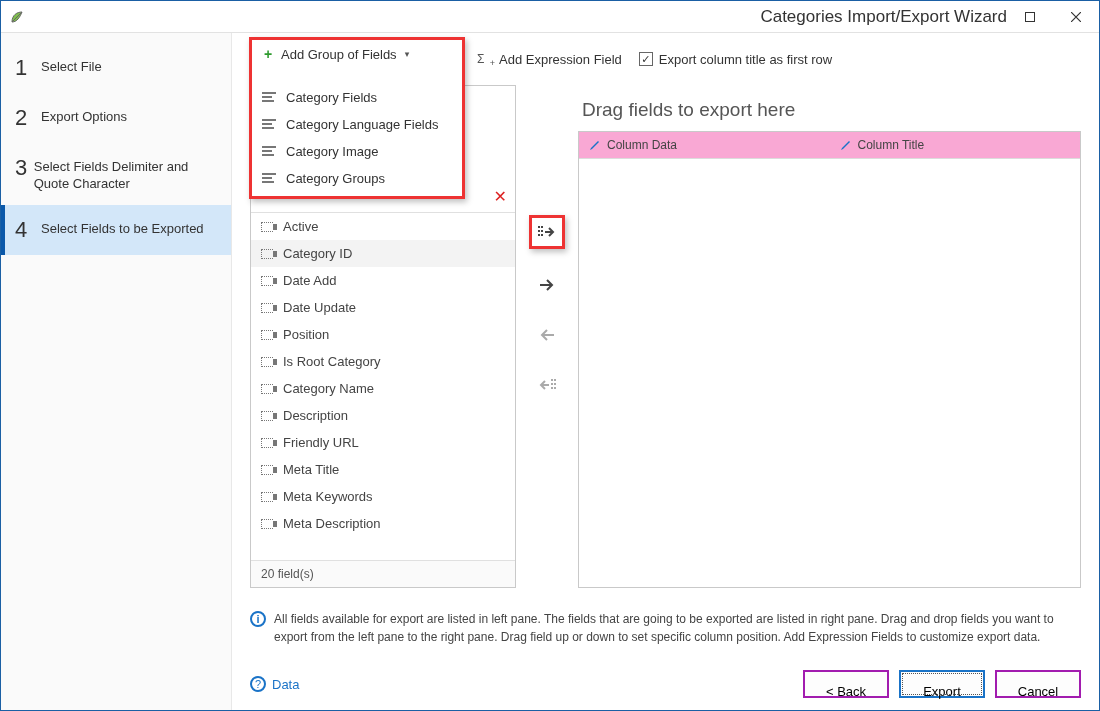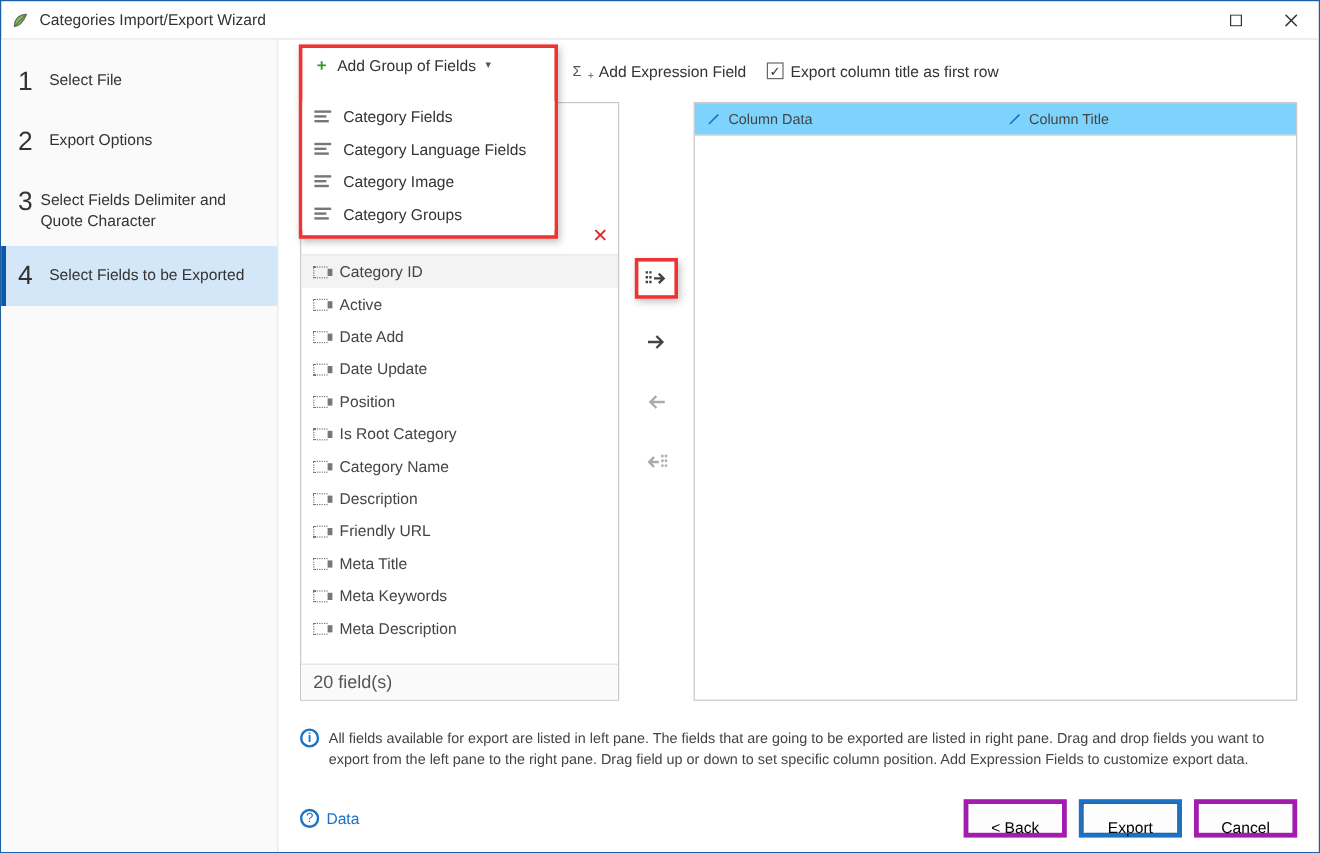--- a/index.html
+++ b/index.html
@@ -1,20 +1,20 @@
 <!DOCTYPE html>
 <html><head>
 <meta charset="utf-8">
 <style>
   * { box-sizing: border-box; }
   html, body { margin: 0; padding: 0; font-family: "Segoe UI", Arial, sans-serif; font-size: 13px; color: #333; background: #fff; }
   .window { width: 1100px; height: 711px; border: 1px solid #1a5fa4; display: flex; flex-direction: column; }
   .titlebar { height: 32px; display: flex; align-items: center; padding: 0 0 0 8px; border-bottom: 1px solid #e2e2e2; }
   .titlebar .icon { width: 16px; height: 16px; margin-right: 8px; }
-  .titlebar .title { flex: 1; font-size: 13px; }
+  .titlebar .title { flex: 1; font-size: 17px; text-align: right; }
   .titlebar .winbtn { width: 46px; height: 32px; display: flex; align-items: center; justify-content: center; }
   .body { flex: 1; display: flex; min-height: 0; }
   .sidebar { width: 231px; background: #fafafa; border-right: 1px solid #e8e8e8; padding-top: 10px; }
   .step { display: flex; align-items: flex-start; padding: 12px 14px; cursor: default; }
   .step.active { background: #d3e7f9; border-left: 4px solid #0b58a9; padding-left: 10px; }
   .step .num { font-size: 22px; font-weight: 300; width: 26px; color: #333; }
   .step .label { font-size: 13px; padding-top: 4px; line-height: 1.3; }
   .main { flex: 1; display: flex; flex-direction: column; padding: 8px 18px 12px 18px; position: relative; min-height: 0; }
   .toolbar { display: flex; align-items: center; height: 36px; gap: 4px; position: relative; }
   .tbutton { display: flex; align-items: center; gap: 6px; padding: 4px 8px; border: 1px solid transparent; cursor: pointer; }
@@ -32,41 +32,41 @@
   .menu-ico span { display: block; height: 2px; background: #777; }
   .menu-ico span:first-child { width: 100%; }
   .menu-ico span:nth-child(2) { width: 70%; }
   .menu-ico span:nth-child(3) { width: 85%; }
 
   .workarea { flex: 1; display: flex; gap: 10px; min-height: 0; margin-top: 8px; }
   .leftpane { width: 266px; display: flex; flex-direction: column; border: 1px solid #c9c9c9; }
   .rightpane { flex: 1; display: flex; flex-direction: column; }
   .drop-title { font-size: 19px; color: #555; margin: 14px 0 10px 4px; font-weight: 400; }
   .table { flex: 1; border: 1px solid #c9c9c9; display: flex; flex-direction: column; }
-  .thead { display: flex; background: #7dd3fc; border-bottom: 1px solid #dcdcdc; align-items: flex-end; }
+  .thead { display: flex; background: #f9a8d4; border-bottom: 1px solid #dcdcdc; align-items: flex-end; }
   .th { flex: 1; padding: 6px 10px; font-size: 12px; color: #444; display: flex; align-items: center; gap: 6px; }
   .pen { width: 12px; height: 12px; display: inline-block; }
   .leftpane .search { height: 32px; display: flex; align-items: center; justify-content: flex-end; padding: 0 8px; border-bottom: 1px solid #e0e0e0; }
   .close-x { color: #d22; font-size: 16px; cursor: pointer; }
   .field-list { flex: 1; overflow: auto; }
   .field { display: flex; align-items: center; gap: 10px; padding: 6px 10px; font-size: 13px; color: #444; cursor: grab; }
   .field.sel { background: #f3f3f3; }
   .field-ico { width: 12px; height: 10px; border: 1px dotted #777; border-right: none; position: relative; }
   .field-ico::after { content: ""; position: absolute; right: -4px; top: 1px; width: 4px; height: 6px; background: #777; }
-  .footer-count { border-top: 1px solid #e0e0e0; padding: 6px 10px; font-size: 15px; color: #555; background: #fafafa; }
+  .footer-count { border-top: 1px solid #e0e0e0; padding: 6px 10px; font-size: 12px; color: #555; background: #fafafa; }
   .mover { width: 42px; display: flex; flex-direction: column; align-items: center; padding-top: 130px; gap: 22px; }
   .mover .btn { width: 30px; height: 28px; display: flex; align-items: center; justify-content: center; color: #555; cursor: pointer; font-size: 16px; }
   .mover .btn.highlight-red { width: 36px; height: 34px; }
   .info-row { display: flex; gap: 8px; margin-top: 22px; font-size: 12px; color: #444; line-height: 1.5; }
   .info-row .ico { color: #1a73c7; font-weight: bold; border: 2px solid #1a73c7; border-radius: 50%; width: 16px; height: 16px; display: flex; align-items: center; justify-content: center; font-size: 11px; flex-shrink: 0; margin-top: 1px; }
   .bottom { display: flex; align-items: center; margin-top: 24px; gap: 10px; }
   .help { color: #1a73c7; display: flex; align-items: center; gap: 6px; cursor: pointer; font-size: 13px; }
   .help .q { border: 2px solid #1a73c7; border-radius: 50%; width: 16px; height: 16px; display: flex; align-items: center; justify-content: center; font-size: 11px; }
   .spacer { flex: 1; }
-  .btn-std { min-width: 86px; height: 28px; border: 4px solid #a21caf; background: #fdfdfd; font-size: 13px; cursor: pointer; padding: 12px 14px; }
+  .btn-std { min-width: 86px; height: 28px; border: 2px solid #a21caf; background: #fdfdfd; font-size: 13px; cursor: pointer; padding: 12px 14px; }
   .btn-std.default { outline: 1px dotted #555; outline-offset: -4px; border-color: #1a73c7; }
   .caret { font-size: 9px; color: #555; margin-left: 2px; }
   .leaf-ico svg path { stroke: #666; }
 
 </style>
 </head>
 <body>
 
 <div class="window">
 
@@ -169,27 +169,27 @@
         </div>
       </div>
 
       <div class="workarea">
 
         <div class="leftpane">
           <div class="search" style="margin-top:95px;">
             <span class="close-x">✕</span>
           </div>
           <div class="field-list">
+            <div class="field">
+                <span class="field-ico"></span>
+                <span>Active</span>
+              </div>
             <div class="field sel">
                 <span class="field-ico"></span>
                 <span>Category ID</span>
-              </div>
-            <div class="field">
-                <span class="field-ico"></span>
-                <span>Active</span>
               </div>
             <div class="field">
                 <span class="field-ico"></span>
                 <span>Date Add</span>
               </div>
             <div class="field">
                 <span class="field-ico"></span>
                 <span>Date Update</span>
               </div>
             <div class="field">
@@ -247,20 +247,21 @@
           </div>
           <div class="btn" title="Remove all">
             <svg width="20" height="16" viewBox="0 0 20 16">
                 <path d="M18 2 v12 M15 2 v12" stroke="#aaa" stroke-width="2" stroke-dasharray="2,2"></path>
                 <path d="M12 8 h-7 M8 4 l-4 4 4 4" stroke="#aaa" stroke-width="2" fill="none"></path>
               </svg>
           </div>
         </div>
 
         <div class="rightpane">
+          <div class="drop-title">Drag fields to export here</div>
           <div class="table">
             <div class="thead">
               <div class="th">
                 <span class="pen"><svg width="12" height="12">
                       <path d="M1 11 l2 -1 7 -7 -1 -1 -7 7 z" fill="#1a73c7"></path>
                     </svg></span>
                 <span>Column Data</span>
               </div>
               <div class="th">
                 <span class="pen"><svg width="12" height="12">

